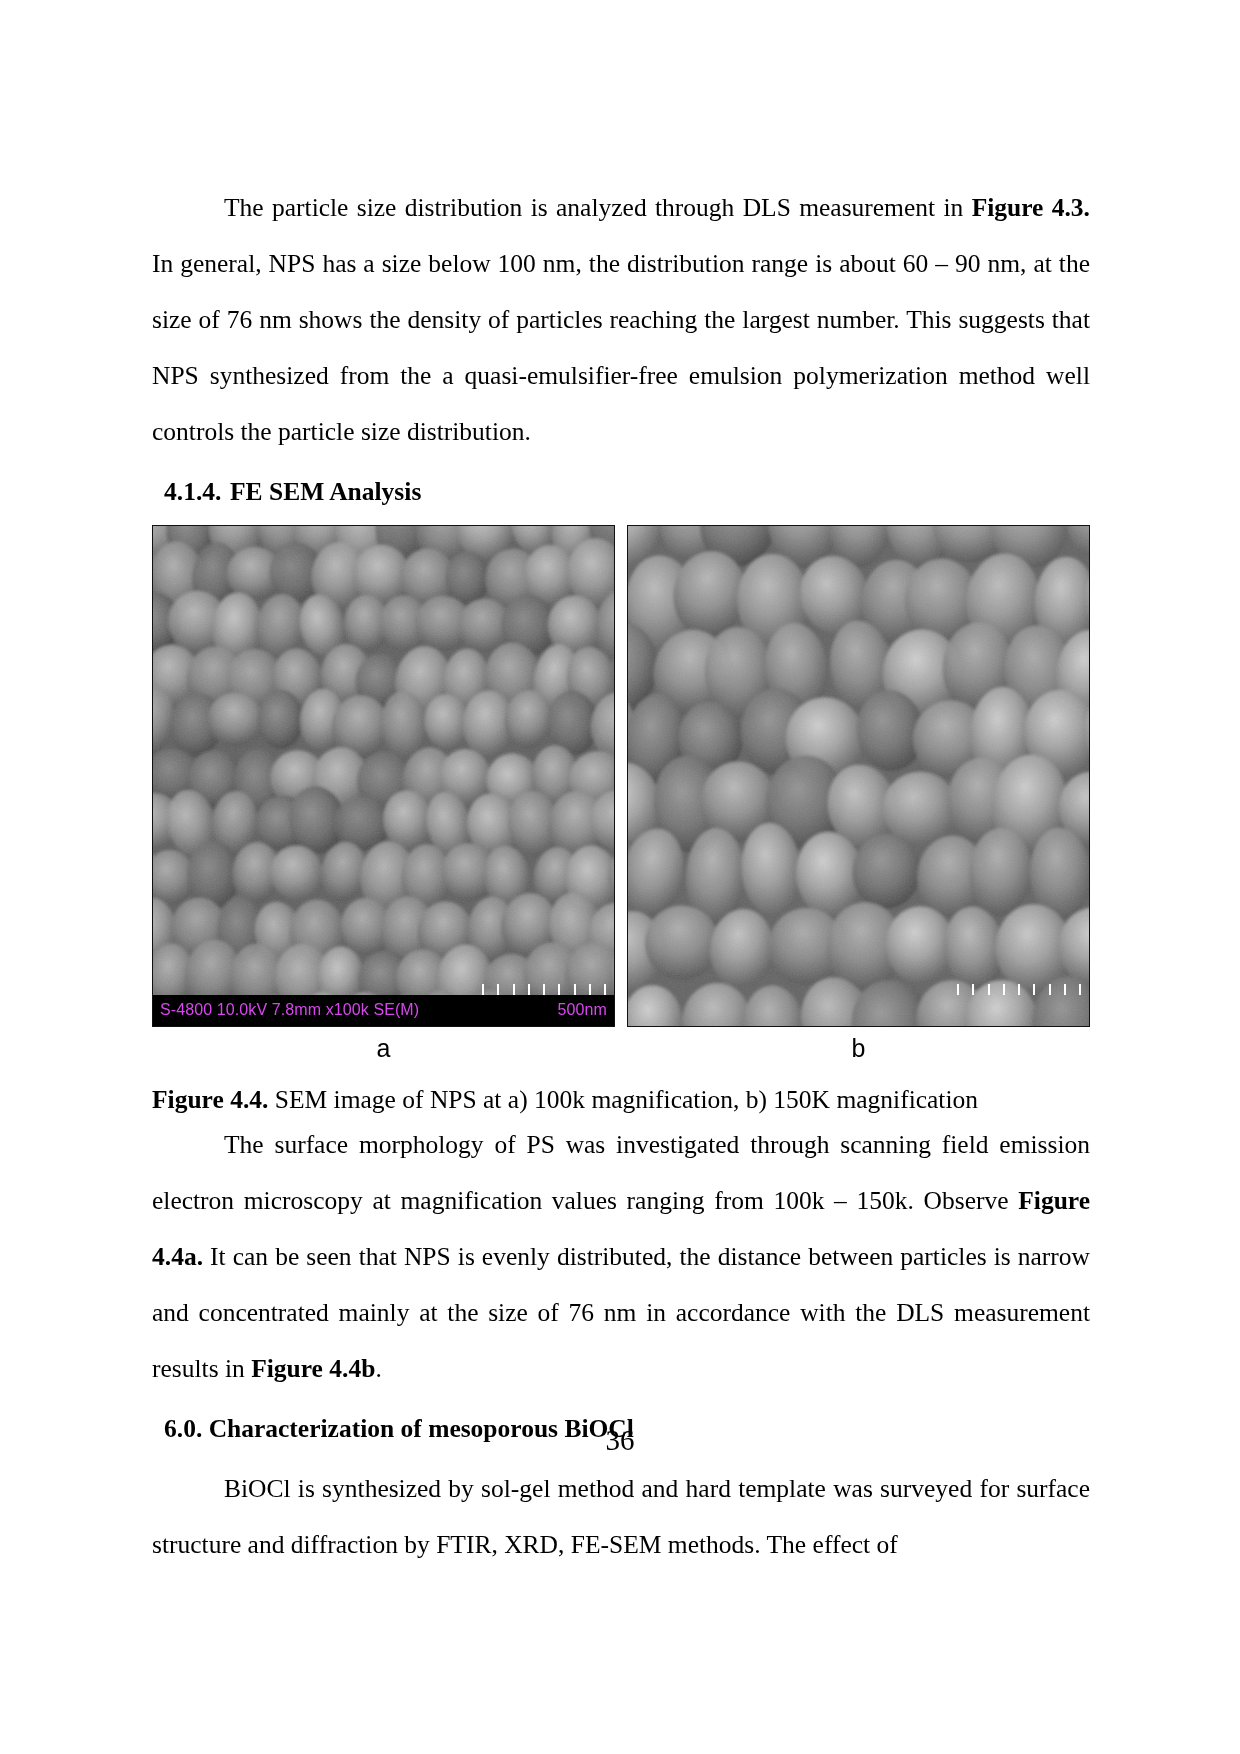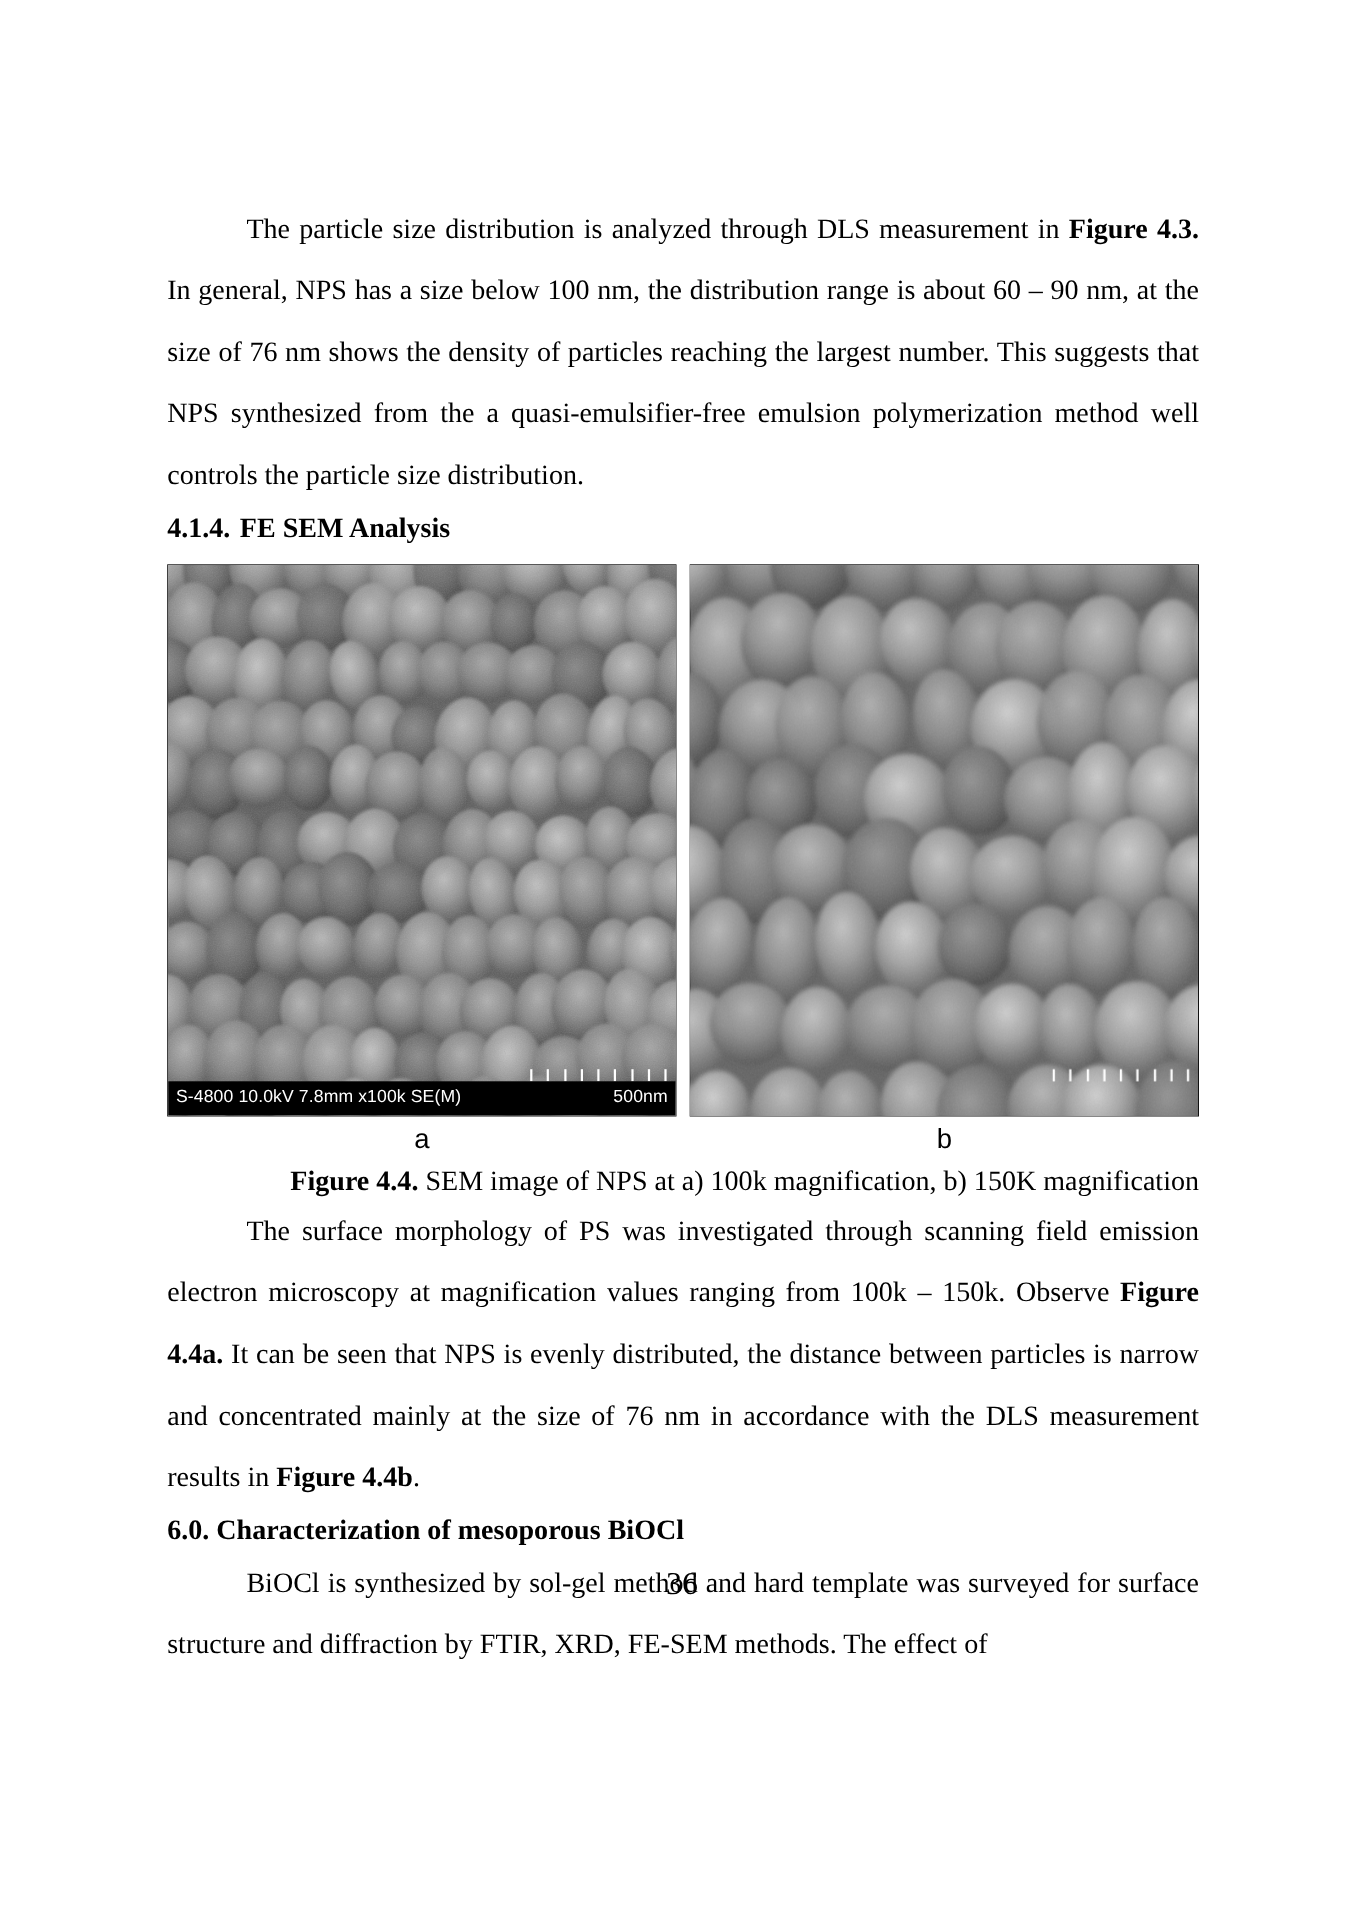--- a/index.html
+++ b/index.html
@@ -32,21 +32,21 @@
     margin: 0;
     font-size: 25.5px;
     line-height: 56px;
     text-align: justify;
     text-justify: inter-word;
     text-indent: 72px;
     hyphens: none;
   }
 
   h3.section-heading {
-    margin: 0;
+    margin: 12px;
     font-size: 25.5px;
     line-height: 40.5px;
     font-weight: bold;
     text-align: left;
   }
   h3.section-heading .num { display: inline-block; min-width: 66px; }
 
   .bold { font-weight: bold; }
 
   
@@ -73,21 +73,21 @@
     overflow: hidden;
     background: #6d6d6d;
   }
   .sem-canvas svg { display: block; width: 100%; height: 100%; }
 
   .sem-infobar {
     position: absolute;
     left: 0; right: 0; bottom: 0;
     height: 31px;
     background: #000000;
-    color: #ffffff;
+    color: #d946ef;
     display: flex;
     align-items: center;
     justify-content: space-between;
     font-family: "Liberation Sans", "DejaVu Sans", sans-serif;
     font-size: 16px;
     letter-spacing: 0.1px;
     padding: 0 7px;
     box-sizing: border-box;
   }
   .sem-infobar .meta { white-space: nowrap; }
@@ -121,24 +121,24 @@
     width: 463px;
     text-align: center;
     font-size: 25px;
     line-height: 30px;
     font-family: "Liberation Sans", "DejaVu Sans", sans-serif;
   }
   .panel-label.right { margin-left: 12px; }
 
   .figure-caption {
     width: 938px;
-    text-align: right;
+    text-align: left;
     font-size: 25.5px;
     line-height: 34px;
-    margin-top: 6px;
+    margin-top: 20px;
   }
 
   .after-figure { margin-top: 26px; font-family: Liberation Serif, serif; }
 
   .page-number {
     position: absolute;
     left: 0;
     right: 0;
     top: 1424px;
     text-align: center;

